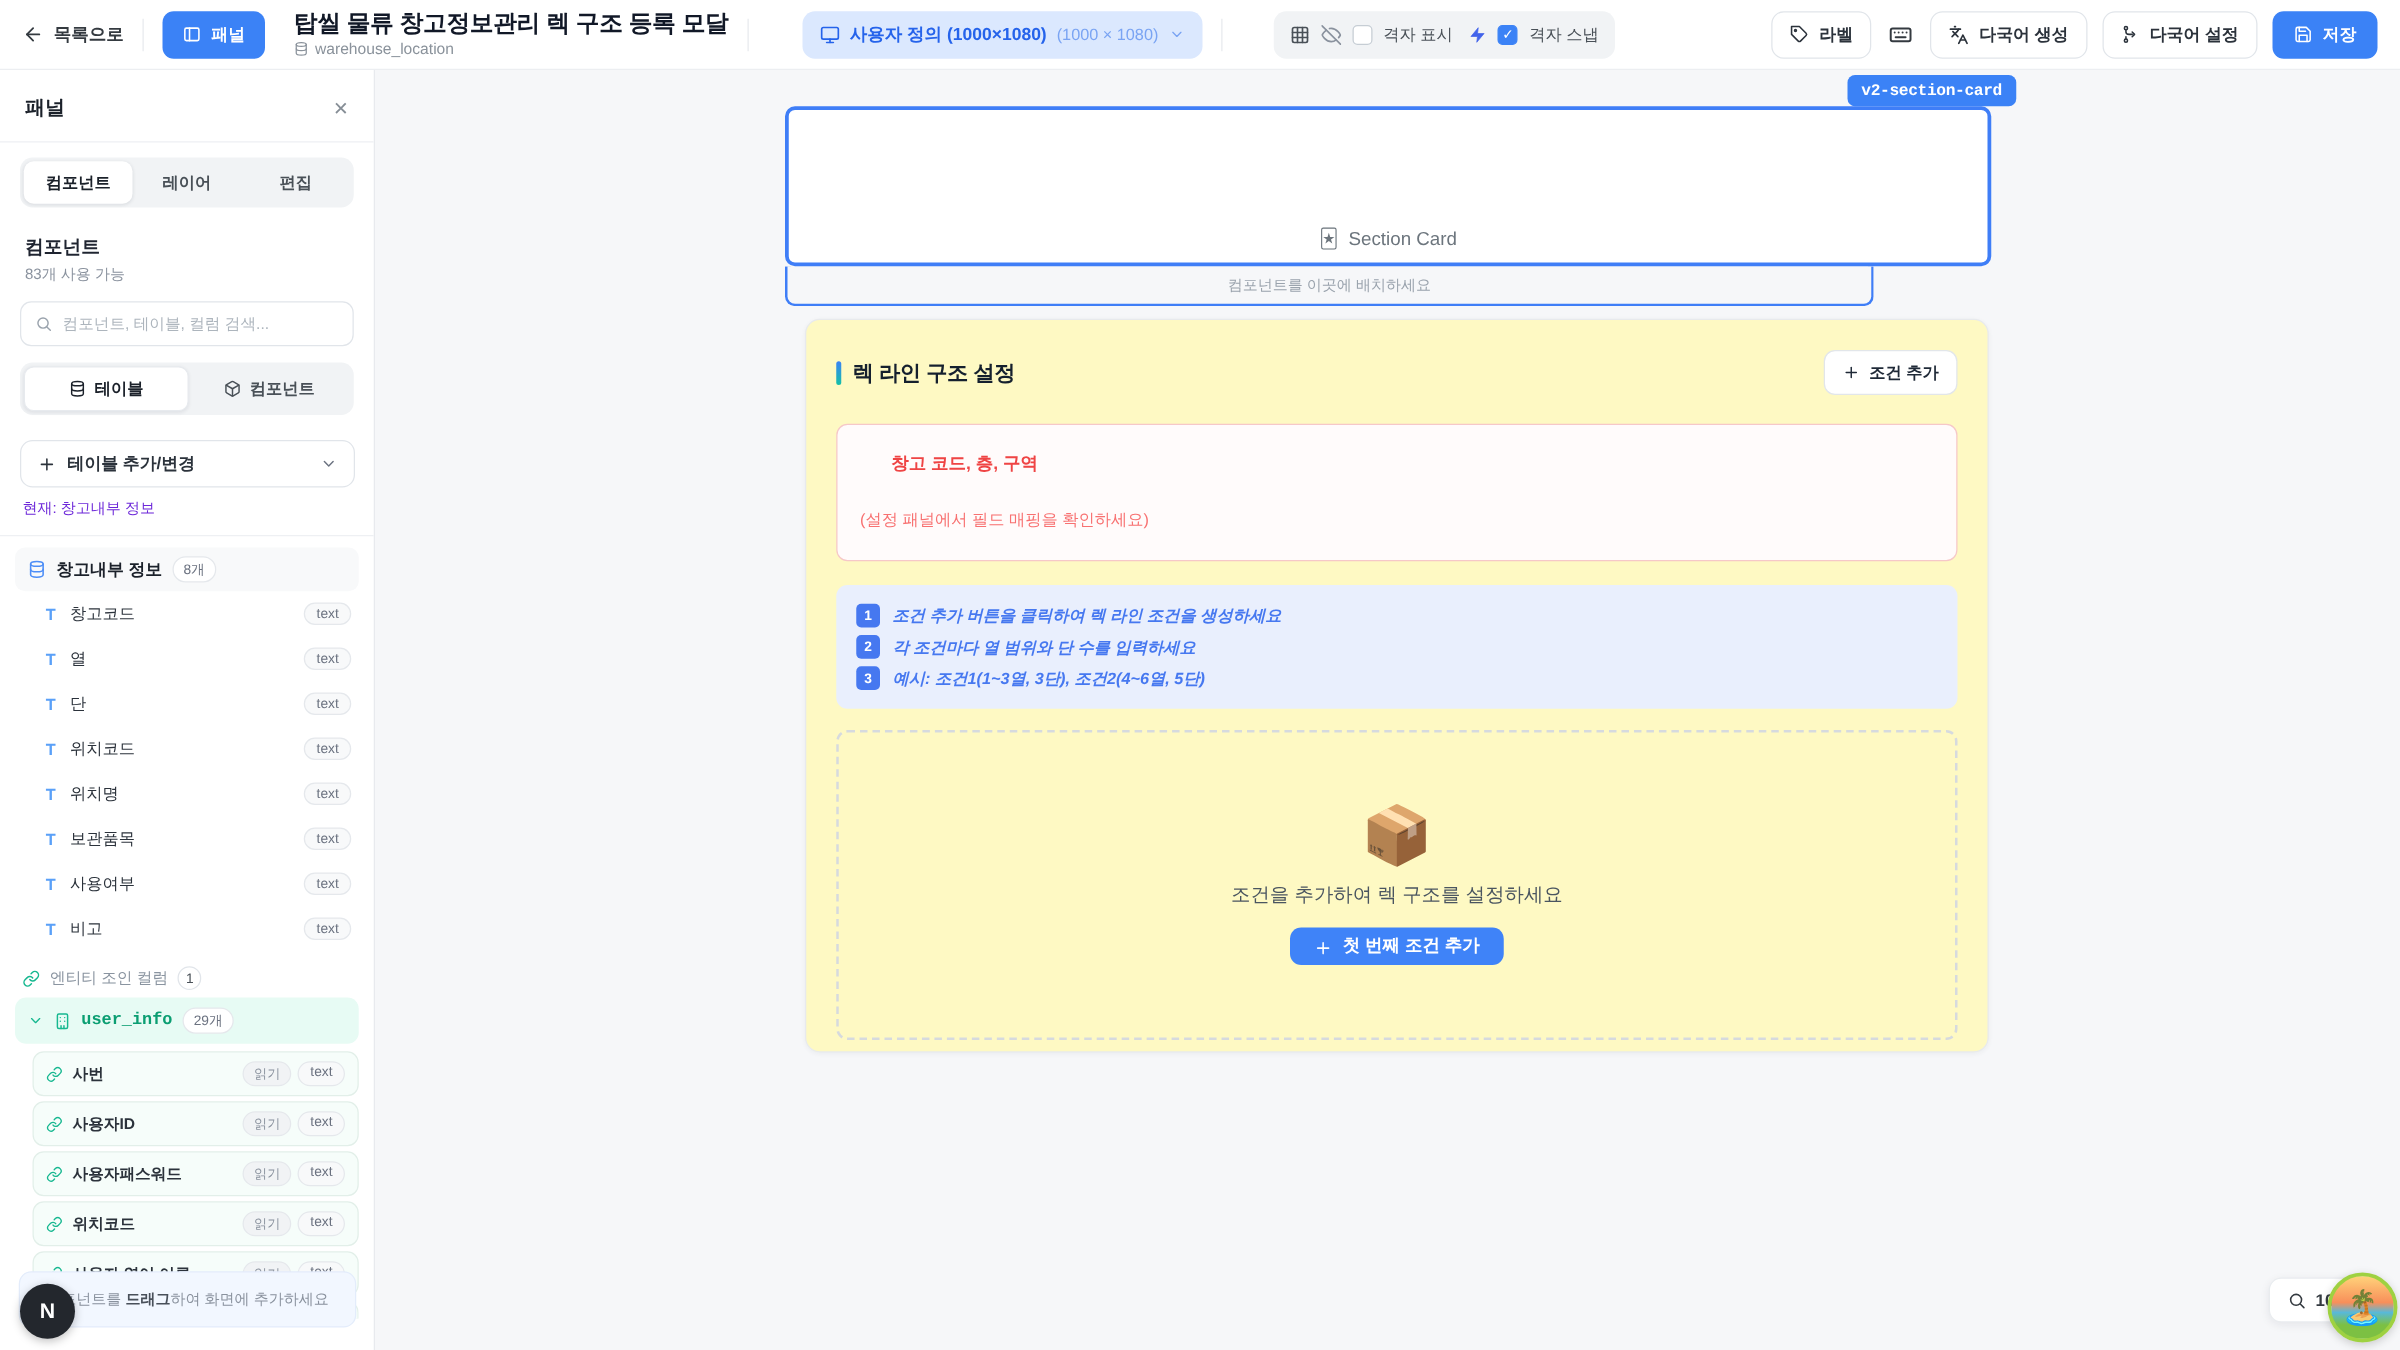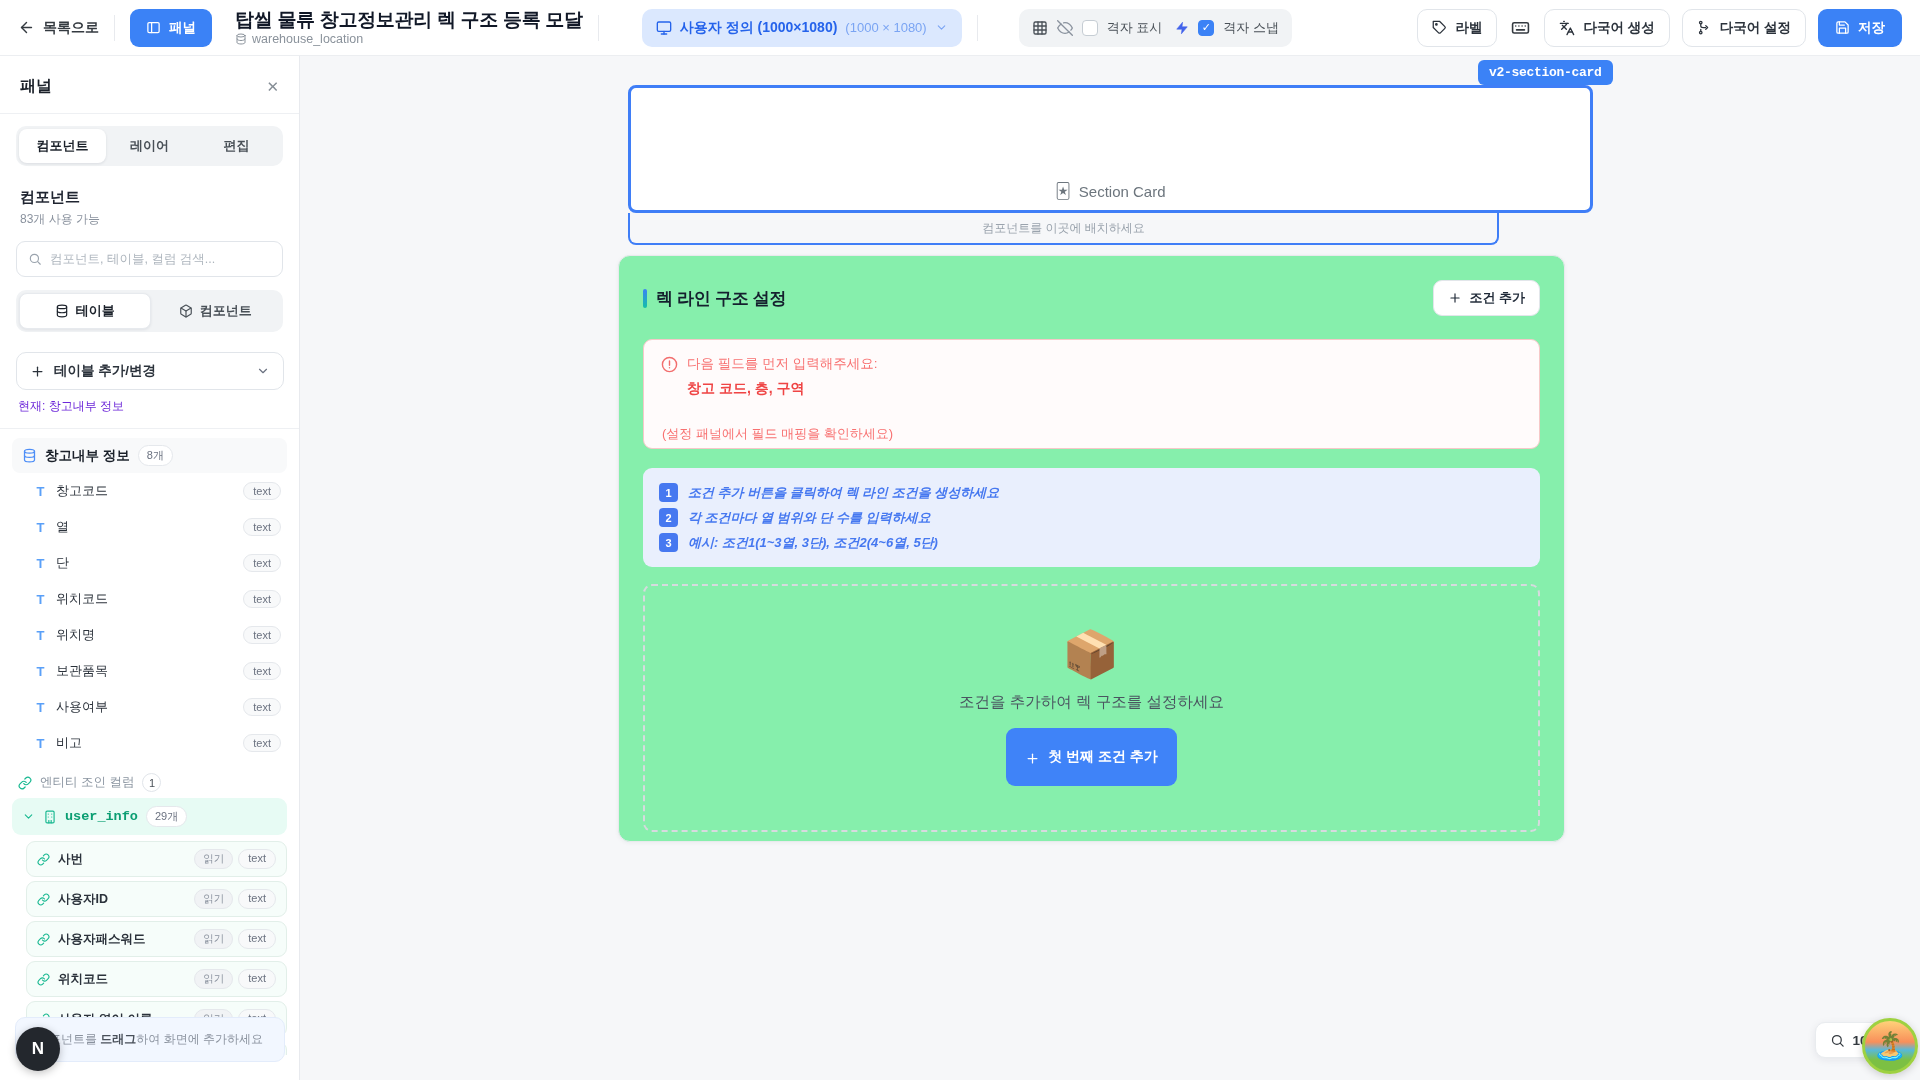--- a/index.html
+++ b/index.html
@@ -93,21 +93,21 @@
   .canvas { position:absolute; left:300px; top:56px; width:1620px; height:1024px; background:#f6f7f9; }
   .sel-tooltip { position:absolute; left:1178px; top:4px; background:#3b82f6; color:#fff; font-size:13px;
     font-weight:600; border-radius:6px; padding:5px 11px; z-index:6;
     font-family:"Liberation Mono","DejaVu Sans Mono",monospace; letter-spacing:-0.3px; }
   .section-card { position:absolute; left:328px; top:29px; width:965px; height:128px; background:#fff;
     border:3px solid #3f7ef7; border-radius:8px; display:flex; align-items:flex-end; justify-content:center; z-index:5; }
   .section-card-label { display:flex; align-items:center; gap:8px; color:#6c757d; font-size:15px; margin-bottom:10px; }
   .drop-strip { position:absolute; left:328px; top:157px; width:871px; height:32px; border:2px solid #3f7ef7;
     border-top:none; border-radius:0 0 8px 8px; display:flex; align-items:center; justify-content:center;
     font-size:12px; color:#9aa3ad; z-index:4; }
-  .rack-card { position:absolute; left:318px; top:199px; width:947px; height:587px; background:#86efac;
+  .rack-card { position:absolute; left:344px; top:199px; width:947px; height:587px; background:#fef9c3;
     border:1px solid #e8eaed; border-radius:12px; box-shadow:0 1px 4px rgba(25,35,55,.05); padding:24px 24px 0; }
   .rack-head { display:flex; align-items:center; }
   .accent { width:4px; height:19px; border-radius:2px; background:linear-gradient(180deg,#3b82f6,#14c0a6); margin-right:9px; }
   .rack-title { font-size:17px; font-weight:800; color:#15202e; letter-spacing:-0.3px; }
   .add-cond { margin-left:auto; display:flex; align-items:center; gap:7px; border:1px solid #e2e6ea; background:#fff;
     border-radius:9px; padding:8px 14px; font-size:13px; font-weight:700; color:#1f2937; }
   .warn-box { margin-top:23px; border:1px solid #f6c8c8; background:#fffbfb; border-radius:9px; padding:15px 17px; height:110px; }
   .warn-l1 { display:flex; align-items:center; gap:9px; color:#f87171; font-size:13.5px; }
   .warn-l2 { margin:7px 0 0 26px; color:#ef4444; font-size:14px; font-weight:800; }
   .warn-l3 { margin:27px 0 0 1px; color:#f87171; font-size:13px; }
@@ -115,21 +115,21 @@
     display:flex; flex-direction:column; justify-content:space-between; }
   .step { display:flex; align-items:center; gap:10px; }
   .step-num { width:19px; height:19px; border-radius:4px; background:#4678f0; color:#fff; font-size:11px;
     font-weight:800; display:flex; align-items:center; justify-content:center; flex:none; }
   .step-text { font-size:13px; color:#4678f0; font-weight:600;font-style:italic; }
   .empty-box { margin-top:17px; border:2px dashed #d6dade; border-radius:9px; height:248px;
     display:flex; flex-direction:column; align-items:center; justify-content:center; gap:15px; }
   .empty-icn { font-size:46px; line-height:1; }
   .empty-text { font-size:15.5px; color:#4a5560; }
   .empty-btn { display:flex; align-items:flex-end; gap:8px; background:#3f83f8; color:#fff; border:none;
-    border-radius:9px; padding:20px 19px; font-size:14px; font-weight:700; }
+    border-radius:9px; padding:6px 19px; font-size:14px; font-weight:700; }
 
   
   .zoom-pill { position:absolute; right:30px; bottom:22px; background:#fff; border:1px solid #e9ecef;
     border-radius:10px; box-shadow:0 2px 8px rgba(20,30,50,.08); height:36px; display:flex; align-items:center;
     gap:7px; padding:0 14px; font-size:13.5px; font-weight:700; color:#343a40; z-index:40; }
   .island { position:absolute; right:2px; bottom:6px; width:56px; height:56px; border-radius:50%;
     background:linear-gradient(180deg,#ffd27a 0%,#f88f5a 42%,#58b9d8 58%,#7cc043 78%);
     border:3px solid #9ed141; display:flex; align-items:center; justify-content:center; font-size:27px;
     box-shadow:0 2px 8px rgba(0,0,0,.18); z-index:50; overflow:hidden; }
 </style>
@@ -468,28 +468,20 @@
       <button class="add-cond">
         <svg class="icn" width="14" height="14" viewBox="0 0 24 24">
             <line x1="12" y1="5" x2="12" y2="19"></line>
             <line x1="5" y1="12" x2="19" y2="12"></line>
           </svg>
         <span>조건 추가</span>
       </button>
     </div>
 
     <div class="warn-box">
-      <div class="warn-l1">
-        <svg class="icn" width="17" height="17" viewBox="0 0 24 24" style="color:#f26d6d">
-            <circle cx="12" cy="12" r="10"></circle>
-            <line x1="12" y1="7" x2="12" y2="13"></line>
-            <line x1="12" y1="16.5" x2="12.01" y2="16.5"></line>
-          </svg>
-        <span>다음 필드를 먼저 입력해주세요:</span>
-      </div>
       <div class="warn-l2">창고 코드, 층, 구역</div>
       <div class="warn-l3">(설정 패널에서 필드 매핑을 확인하세요)</div>
     </div>
 
     <div class="steps-box">
       <div class="step">
         <span class="step-num">1</span>
         <span class="step-text">조건 추가 버튼을 클릭하여 렉 라인 조건을 생성하세요</span>
       </div>
       <div class="step">

